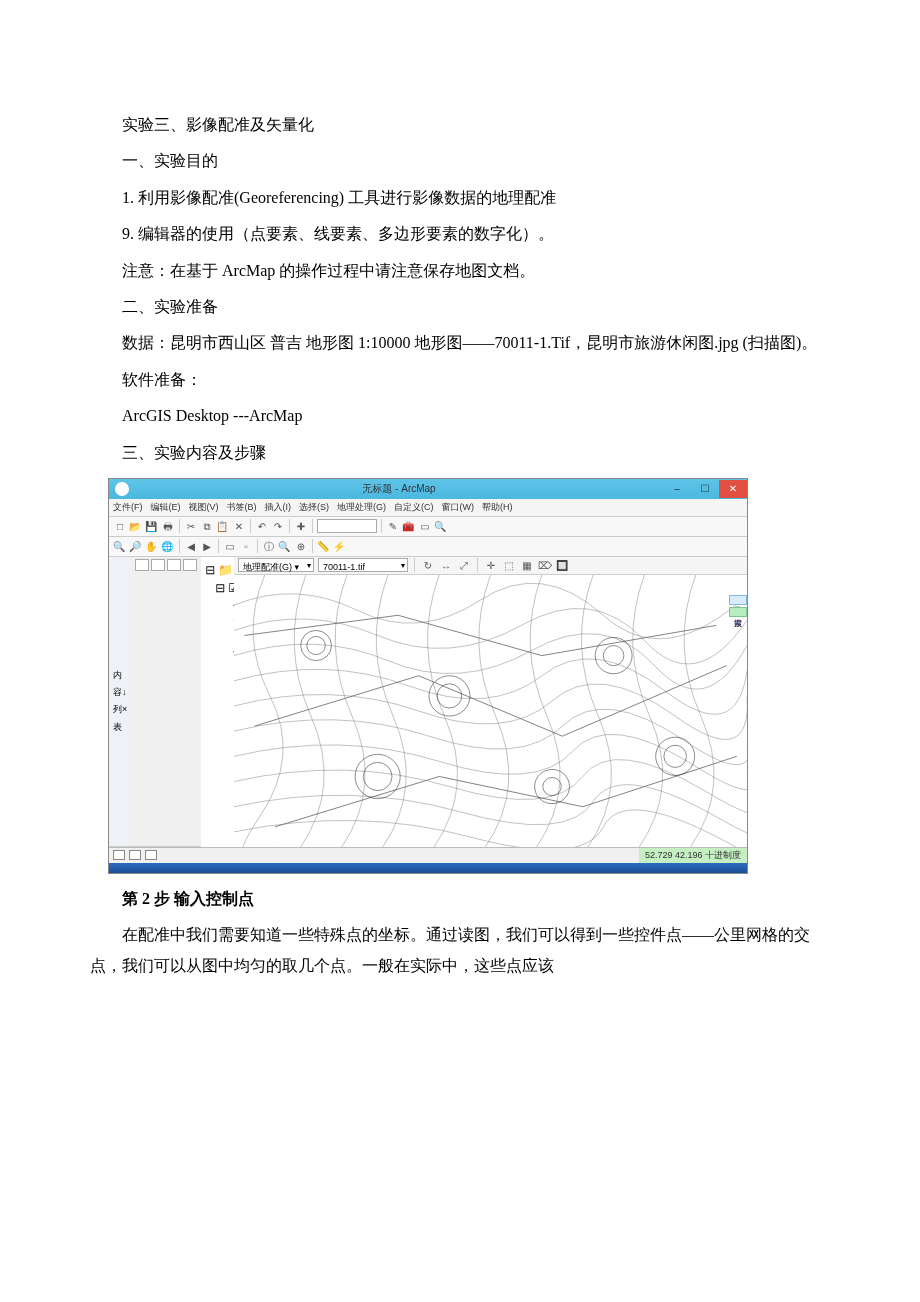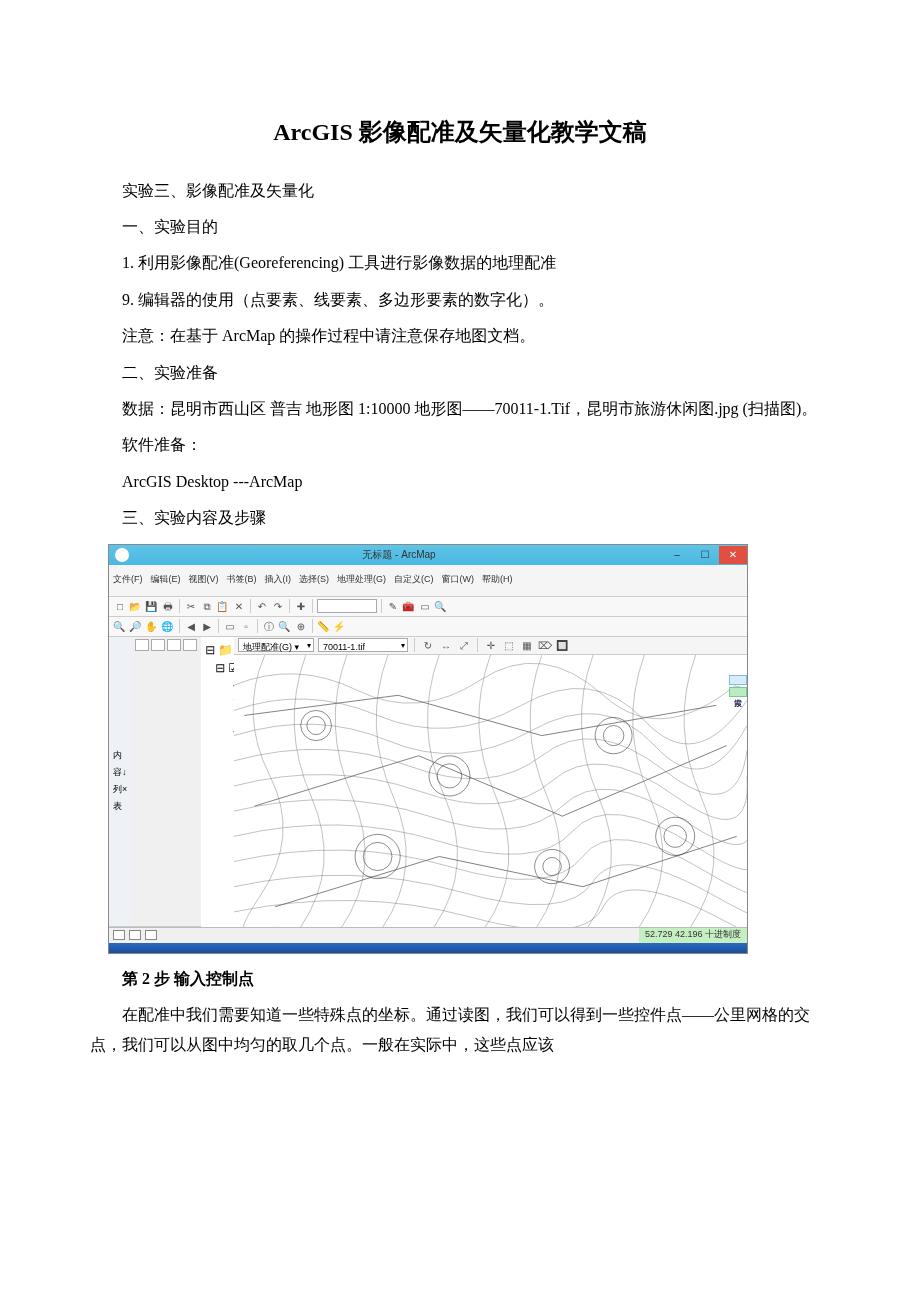--- a/index.html
+++ b/index.html
@@ -84,21 +84,21 @@
   }
   .titlebar .win-btn {
     width: 28px; height: 18px;
     display: flex; align-items: center; justify-content: center;
     font-size: 10px;
     color: #333;
   }
   .titlebar .win-btn.close { background: #e04f3f; color: #fff; }
 
   .menubar {
-    height: 32px;
+    height: 18px;
     background: #f5f5f5;
     border-bottom: 1px solid #ccc;
     display: flex;
     align-items: center;
     padding: 0 4px;
     gap: 8px;
     color: #333;
   }
   .menubar span { white-space: nowrap; }
 
@@ -273,21 +273,20 @@
   .taskbar {
     height: 10px;
     background: linear-gradient(to bottom, #2a6bbf, #1a4e99);
   }
 </style>
 </head>
 <body>
 
 <div class="page content-wrap">
   <div class="body-text">
-    <h1>ArcGIS 影像配准及矢量化教学文稿</h1>
 
     <p class="para">实验三、影像配准及矢量化</p>
     <p class="para">一、实验目的</p>
     <p class="para">1. 利用影像配准(Georeferencing) 工具进行影像数据的地理配准</p>
     <p class="para">9. 编辑器的使用（点要素、线要素、多边形要素的数字化）。</p>
     <p class="para">注意：在基于 ArcMap 的操作过程中请注意保存地图文档。</p>
     <p class="para">二、实验准备</p>
     <p class="para">数据：昆明市西山区 普吉 地形图 1:10000 地形图——70011-1.Tif，昆明市旅游休闲图.jpg (扫描图)。</p>
     <p class="para">软件准备：</p>
     <p class="para-noindent"> ArcGIS Desktop ---ArcMap</p>

